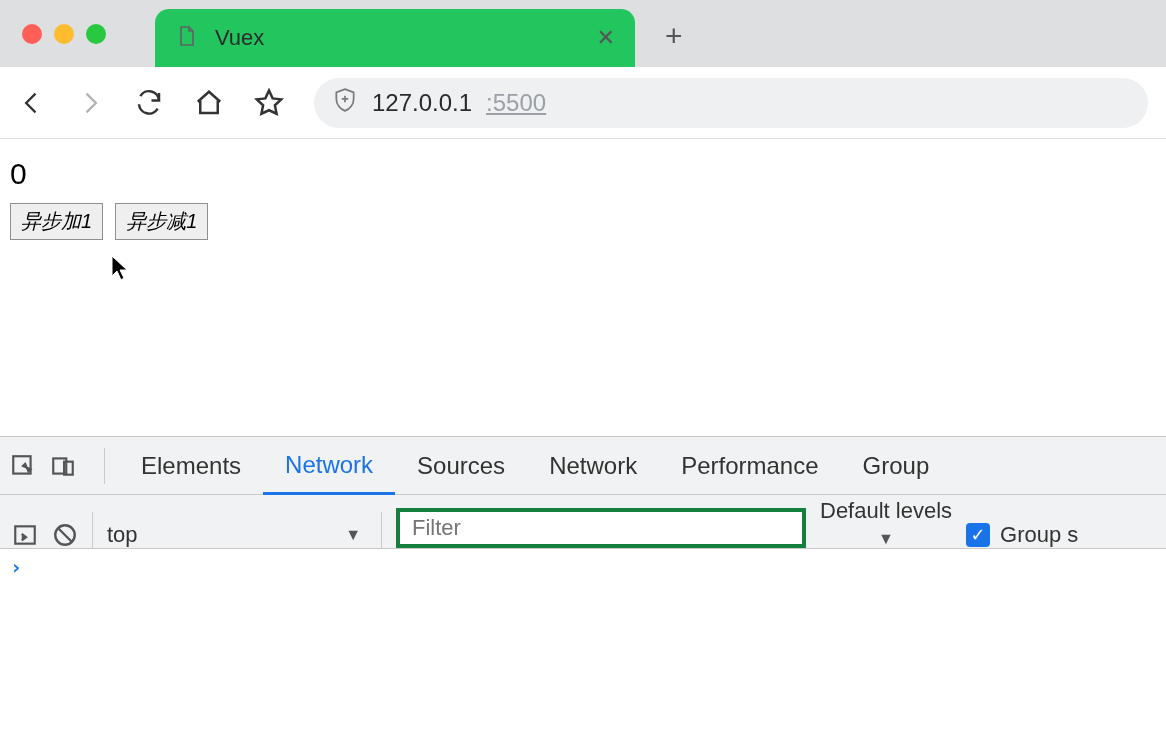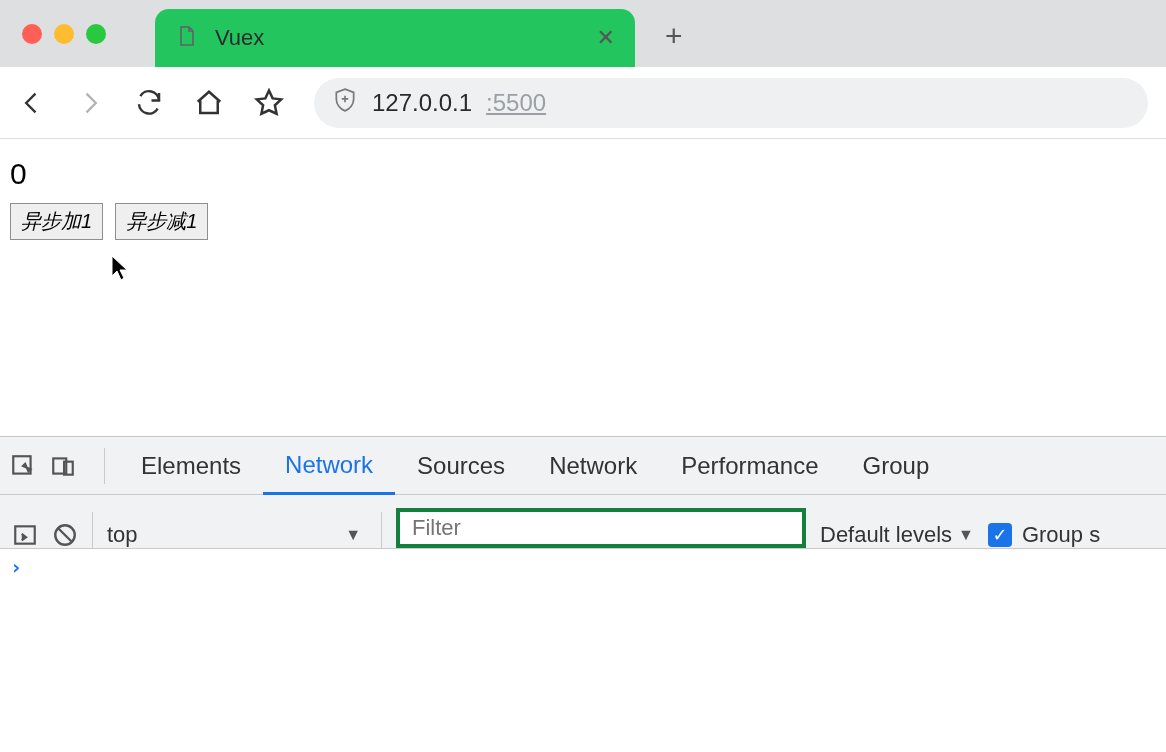--- a/index.html
+++ b/index.html
@@ -187,21 +187,21 @@
       background:#fff;
       border:4px solid #15803d;
       height:40px;
       width:410px;
       padding:0 12px;
       font-size:22px;
       color:#555;
     }
     .levels {
       display:flex; align-items:center; gap:6px; color:#333;
-      cursor:pointer; white-space:nowrap;
+      cursor:pointer; white-space:nowrap;flex-direction:column;
     }
     .levels .tri { font-size:16px; color:#555; }
     .group-check {
       display:flex; align-items:center; gap:10px; color:#333;
       white-space:nowrap;
     }
     .chk {
       width:24px; height:24px; border-radius:4px;
       background:#1a73e8; display:flex; align-items:center; justify-content:center;
       color:#fff; font-size:18px;

